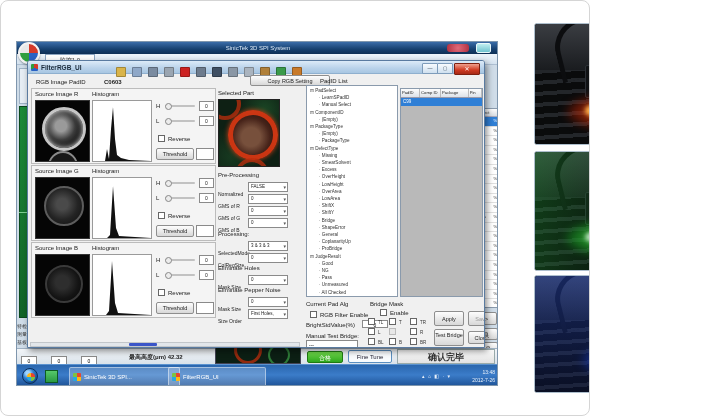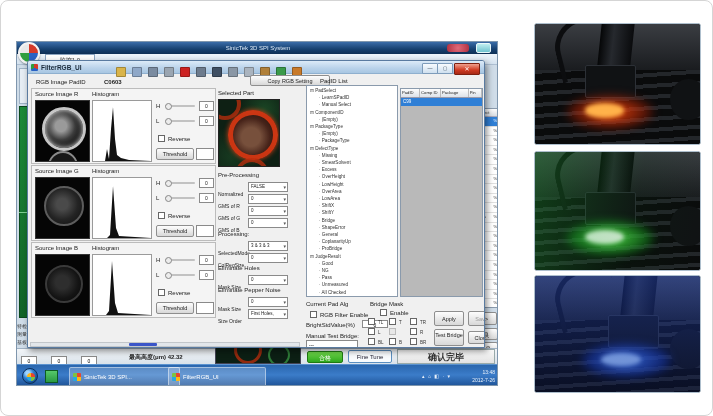--- a/index.html
+++ b/index.html
@@ -1,16 +1,16 @@
 <!DOCTYPE html>
 <html><head>
 <meta charset="utf-8">
 <style>
   html,body{margin:0;padding:0;background:#fff;font-family:"Liberation Sans",sans-serif;}
-  #canvas{position:relative;width:713px;height:416px;background:#fff;border:1px solid #d5d5d5;border-radius:8px;overflow:hidden;box-sizing:border-box;}
+  #canvas{position:relative;width:590px;height:416px;background:#fff;border:1px solid #d5d5d5;border-radius:8px;overflow:hidden;box-sizing:border-box;}
   .abs{position:absolute;box-sizing:border-box;}
   .lbl{font-size:6px;color:#1c1c1c;line-height:7px;white-space:nowrap;}
   
   #desktop{left:15px;top:40px;width:482px;height:345px;background:#cfdce8;overflow:hidden;border:1px solid #7f96ad;}
   #titlebar{left:0;top:0;width:482px;height:12px;background:linear-gradient(#3a6ca8,#16406f 60%,#0e2f55);}
   #main-title{width:100%;text-align:center;font-size:6px;color:#dce9f7;line-height:12px;}
   #title-badge{right:28px;top:2px;width:22px;height:8px;background:radial-gradient(circle,#e06a7a,#b03040);border-radius:3px;}
   #title-ctrl{right:6px;top:1px;width:15px;height:10px;background:linear-gradient(#bfeef0,#6fc3cf);border:1px solid #e8f8fa;border-radius:2px;}
   #app-logo{left:1px;top:0px;width:22px;height:22px;border-radius:50%;border:2px solid #f2f2f2;background:conic-gradient(#d43a2a 0 25%,#2a62c4 25% 50%,#2e9e3e 50% 75%,#e8e8e8 75% 100%);box-shadow:0 1px 2px rgba(0,0,0,.4);}
   #menustrip{left:0;top:12px;width:482px;height:11px;background:linear-gradient(#eef4fa,#d4e2ef);border-bottom:1px solid #aebfd2;}

